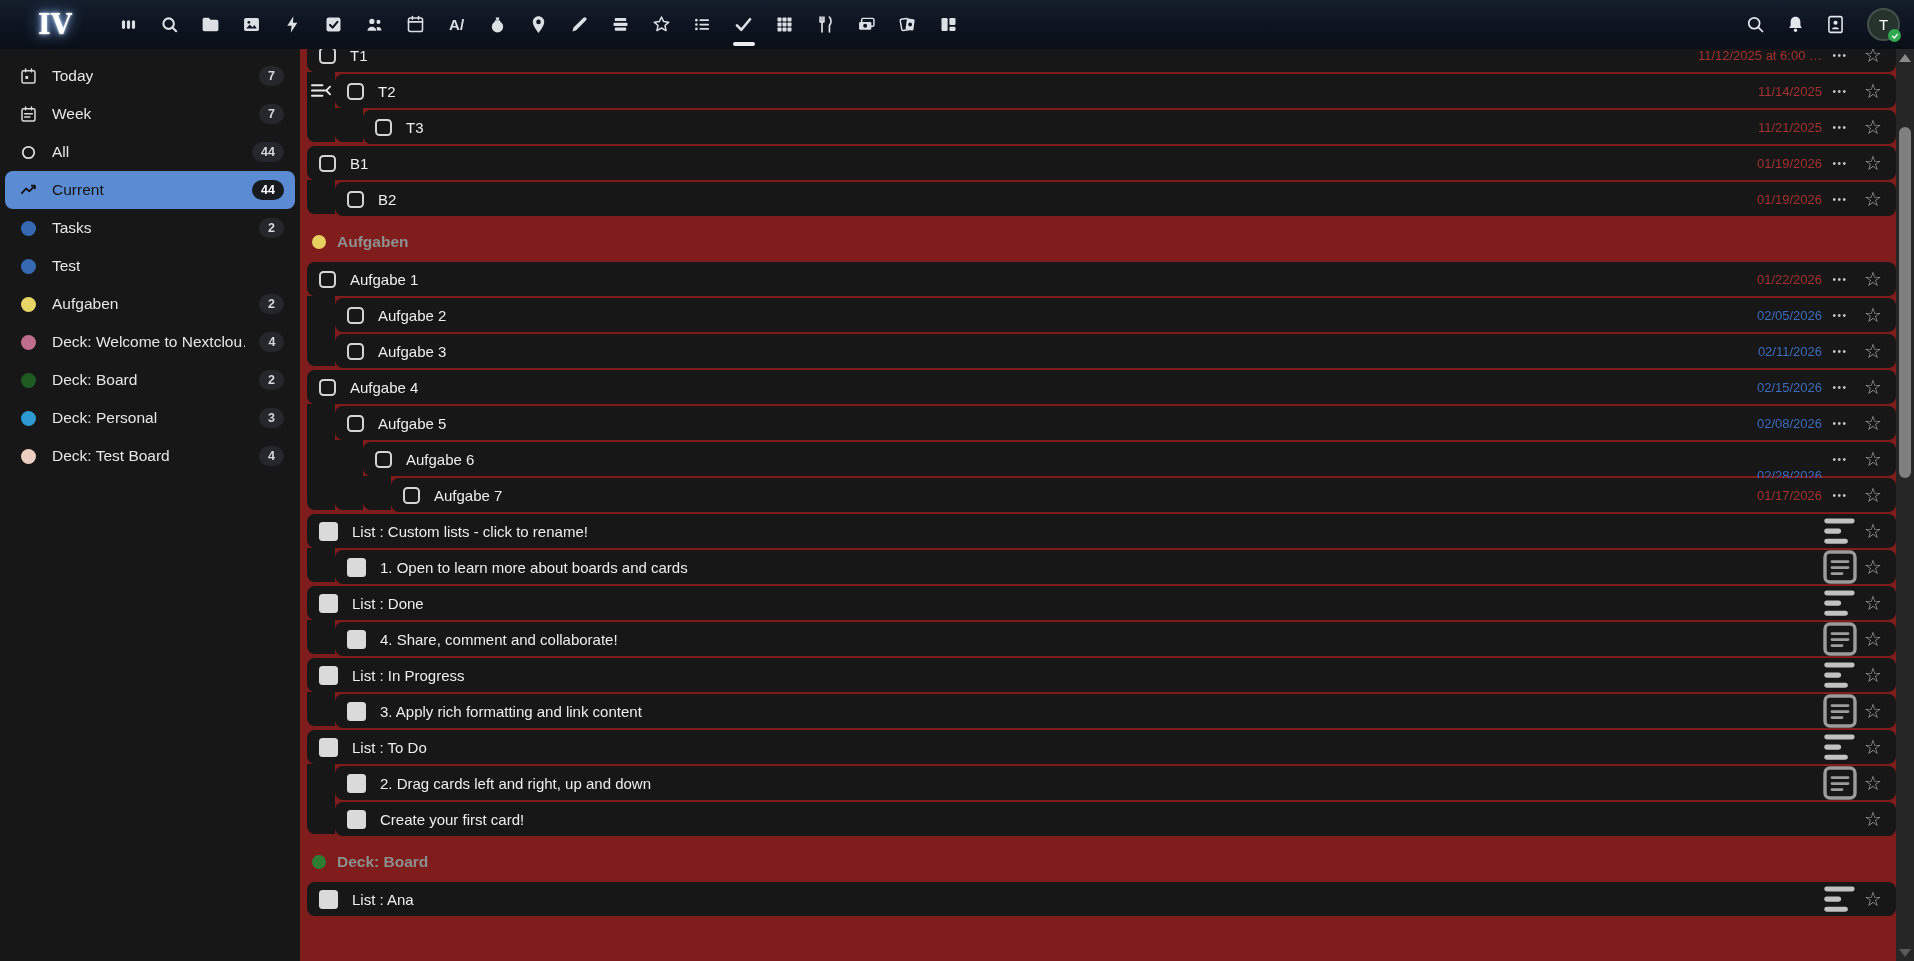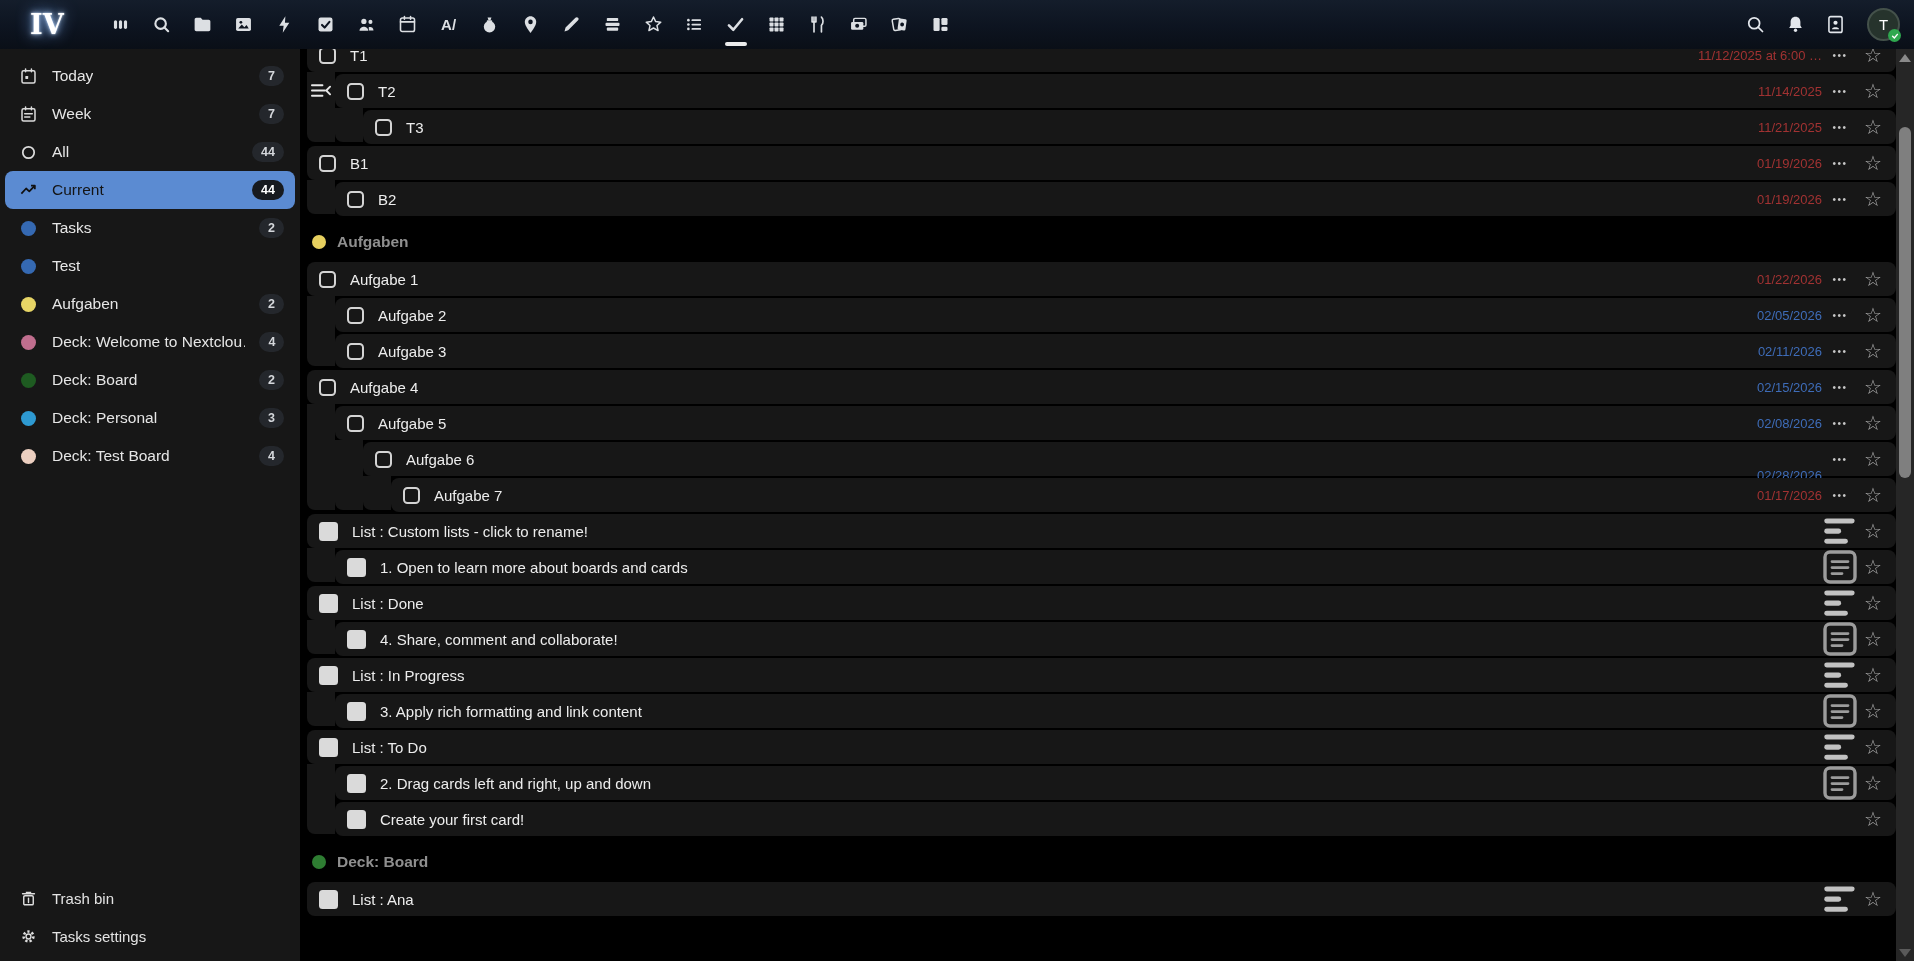--- a/index.html
+++ b/index.html
@@ -2,21 +2,21 @@
 <html><head>
 <meta charset="utf-8">
 <style>
   * { box-sizing: border-box; margin: 0; padding: 0; }
   html,body { width:1914px; height:961px; overflow:hidden; background:#232323;
     font-family:"Liberation Sans", sans-serif; }
 
   
   .header { position:absolute; top:0; left:0; width:1914px; height:49px;
     background:linear-gradient(180deg,#141d2b 0%, #0d1420 55%, #0a0f17 100%);
-    display:flex; align-items:center; padding-left:22px; z-index:30; }
+    display:flex; align-items:center; padding-left:30px; z-index:30; }
   .logo { font-family:"DejaVu Serif", serif; font-weight:700; font-size:27px; color:#fff;
     text-shadow:0 0 16px rgba(120,175,255,.95), 0 0 6px rgba(200,225,255,.9), 0 0 2px #fff;
     padding:2px 8px; }
   .apps { display:flex; align-items:center; gap:19px; margin-left:38px; }
   .app { position:relative; width:22px; height:22px; display:flex; align-items:center; justify-content:center;
     color:#eef1f4; opacity:.92; }
   .app svg { width:21px; height:21px; display:block; }
   .app.active::after { content:""; position:absolute; left:50%; transform:translateX(-50%);
     bottom:-10px; width:22px; height:4px; border-radius:2px; background:#fff; }
   .ticon { font-size:15px; font-weight:700; color:#eef1f4; letter-spacing:0; }
@@ -49,21 +49,21 @@
   .item.selected .badge { background:#171a1f; color:#fff; }
   .add-list { display:flex; align-items:center; gap:14px; height:38px; margin:0 5px; padding:0 14px;
     color:#e6e6e6; font-size:15.5px; border-radius:8px; }
   .add-list svg { width:18px; height:18px; color:#dcdcdc; }
   .side-footer { margin-top:auto; padding:0 5px 6px 5px; }
   .foot-item { display:flex; align-items:center; gap:14px; height:38px; padding:0 14px;
     color:#e3e3e3; font-size:15px; border-radius:8px; }
   .foot-item svg { width:19px; height:19px; color:#dedede; }
 
   
-  .content { flex:1; position:relative; overflow:hidden; padding:0 18px 0 7px; background:#000000; }
+  .content { flex:1; position:relative; overflow:hidden; padding:0 18px 0 7px; background:#7f1d1d; }
   .sec-head { display:flex; align-items:center; gap:11px; margin:16px 0 10px 5px; height:20px; }
   .sec-dot { width:14px; height:14px; border-radius:50%; flex:0 0 14px; }
   .sec-title { color:#8f8f8f; font-weight:700; font-size:15.5px; }
   .trow { height:34px; display:flex; align-items:center; background:#171717; border-radius:8px;
     margin-bottom:2px; padding:0 8px 0 12px; }
   .trow.cut-top { margin-top:-11px; }
   .cb { flex:0 0 auto; margin-right:14px; }
   .cb-outline { width:17px; height:17px; border:2.5px solid #d4d4d4; border-radius:4.5px; }
   .cb-filled { width:19px; height:19px; background:#dadada; border-radius:3.5px; }
   .t-label { color:#ededed; font-size:15px; white-space:nowrap; }
@@ -339,36 +339,20 @@
           <span class="nav-ic dot" style="background: rgb(46, 154, 210);"></span>
           <span class="lbl">Deck: Personal</span>
           <span class="badge">3</span>
         </li>
         <li class="item">
           <span class="nav-ic dot" style="background: rgb(236, 207, 192);"></span>
           <span class="lbl">Deck: Test Board</span>
           <span class="badge">4</span>
         </li>
       </ul>
-    <div class="side-footer">
-      <div class="foot-item">
-        <svg viewBox="0 0 24 24" fill="none" stroke="currentColor" stroke-width="1.8" stroke-linecap="round">
-          <rect x="6" y="8.5" width="12" height="11.5" rx="1.5"></rect>
-          <path d="M4.5 6 H19.5 M9.5 6 V4.5 h5 V6 M12 11.5 v5.5"></path>
-          </svg>
-        <span>Trash bin</span>
-      </div>
-      <div class="foot-item">
-        <svg viewBox="0 0 24 24" fill="none" stroke="currentColor">
-          <circle cx="12" cy="12" r="6.2" stroke-width="3.2" stroke-dasharray="2.8 2.6"></circle>
-          <circle cx="12" cy="12" r="3.1" stroke-width="1.8"></circle>
-          </svg>
-        <span>Tasks settings</span>
-      </div>
-    </div>
   </aside>
 
   <main class="content">
     <div id="sections">
         <div class="tblock">
           <div class="trow cut-top">
             <span class="cb cb-outline"></span>
             <span class="t-label">T1</span>
             <span class="t-spacer"></span>
             <span class="slot-date" style="color: rgb(161, 50, 50);">11/12/2025 at 6:00 …</span>

